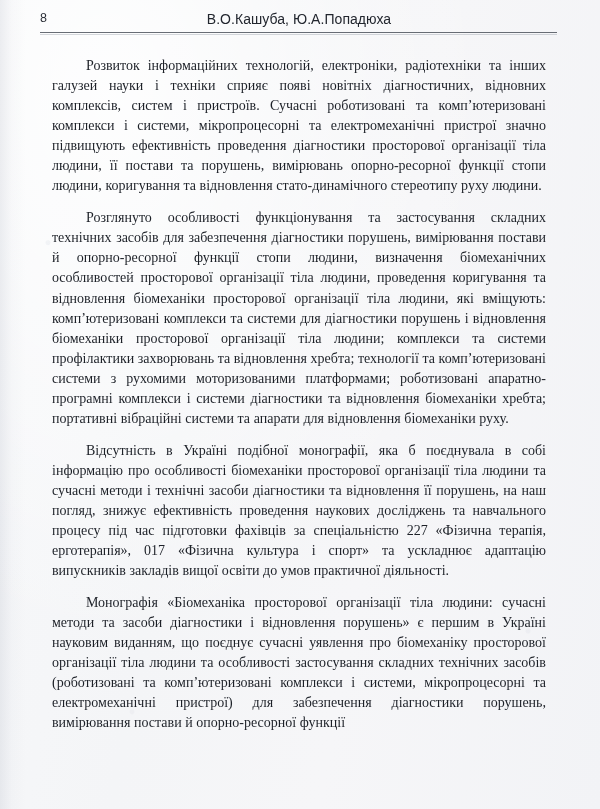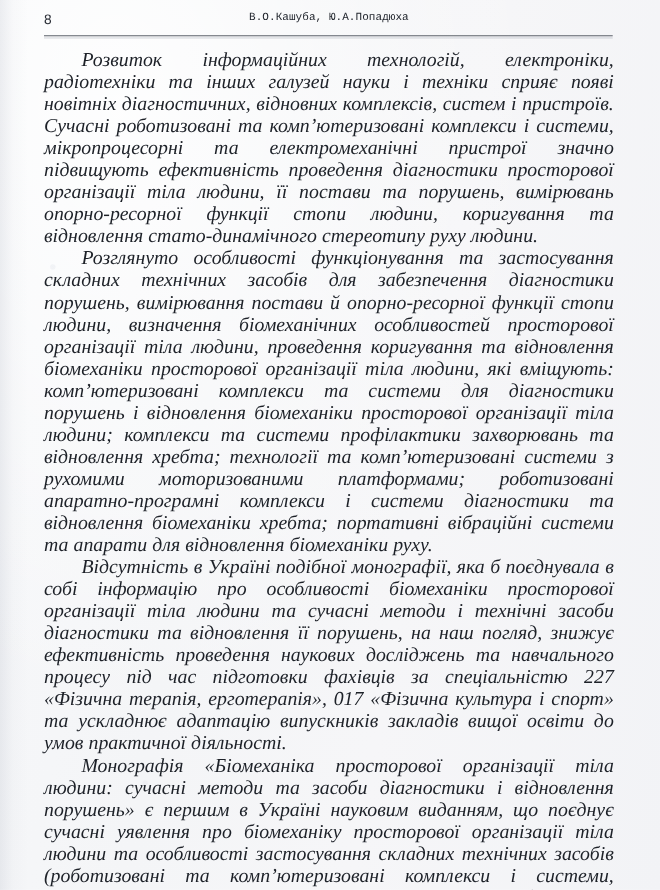--- a/index.html
+++ b/index.html
@@ -71,22 +71,22 @@
     font-size: 12.5px;
     color: #2c3038;
     letter-spacing: .2px;
   }
   .head-authors {
     position: absolute;
     left: 0;
     right: 0;
     top: 0;
     text-align: center;
-    font-family: Liberation Mono, monospace;
-    font-size: 10px;
+    font-family: Liberation Sans, sans-serif;
+    font-size: 14px;
     color: #22262e;
     letter-spacing: .05px;
     white-space: nowrap;
   }
   .head-rule {
     position: absolute;
     left: 40px;
     top: 32px;
     width: 517px;
     height: 0;
@@ -103,31 +103,30 @@
   }
 
   
   .body-text {
     position: absolute;
     top: 44px;
     left: 40px;
     width: 518px;
   }
   p.para {
-    margin: 0;
+    margin: 12px;
     text-indent: 34px;
     text-align: justify;
     text-justify: inter-word;
-    font-size: 18px;
+    font-size: 14px;
     line-height: 20.05px;
     color: #1d2128;
     letter-spacing: 0px;
     word-spacing: 0.1px;
     hyphens: none;
-    font-style: italic;
   }
   p.para.last {
     
   }
 </style>
 </head>
 <body>
 
 <div class="page">
   <div class="content">

